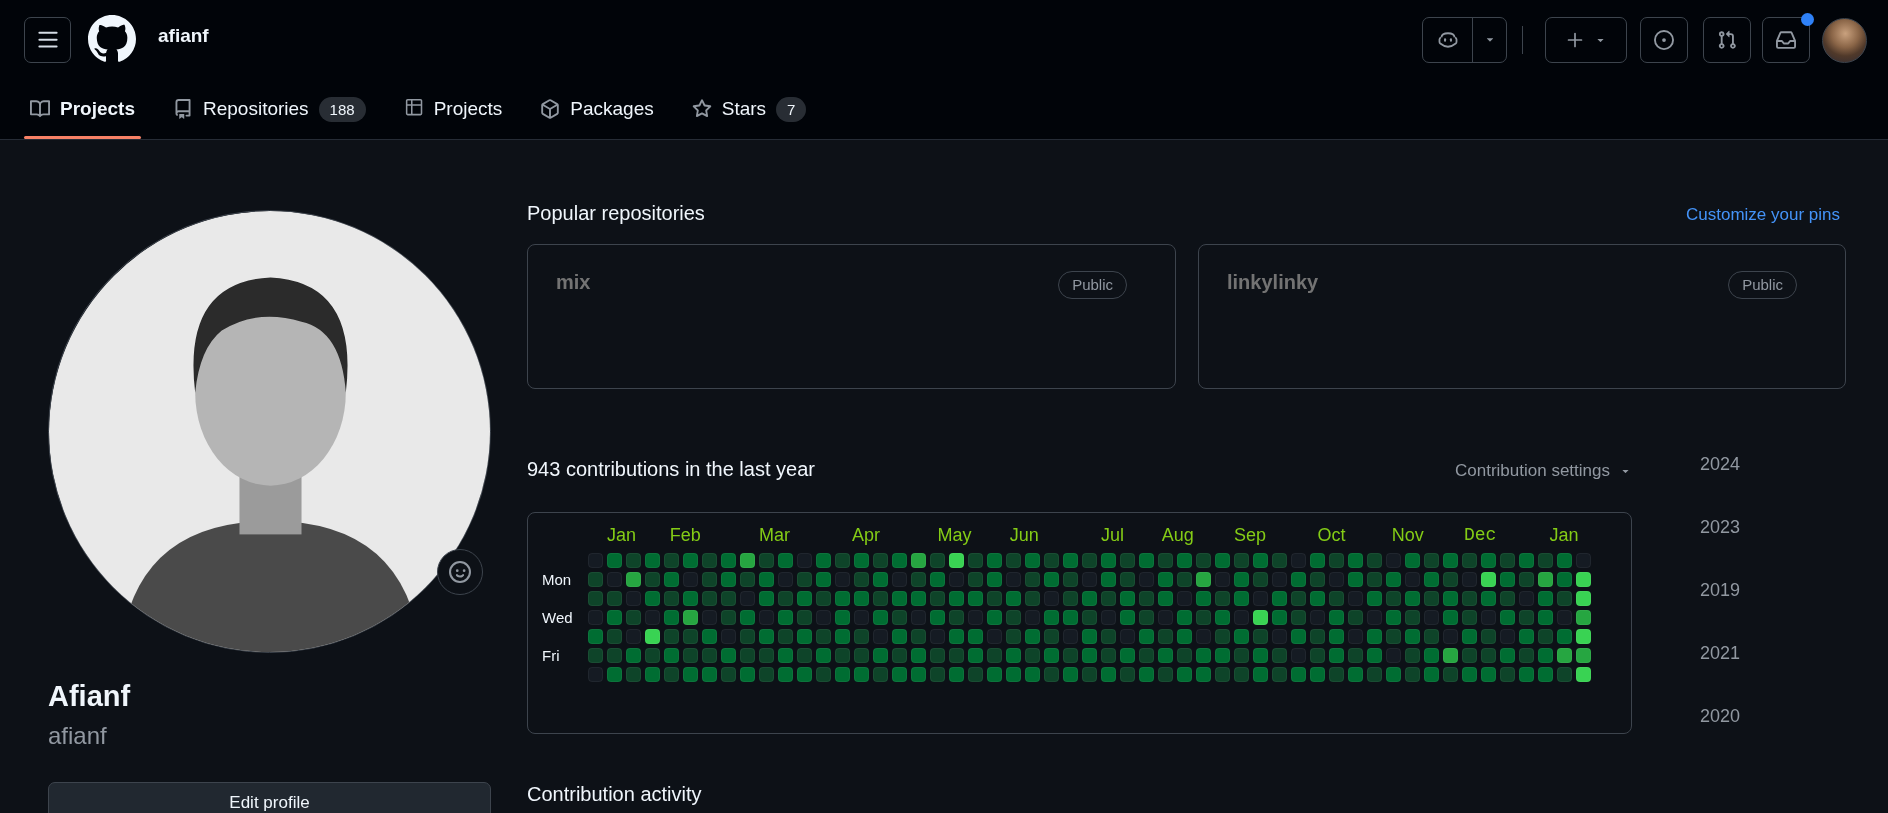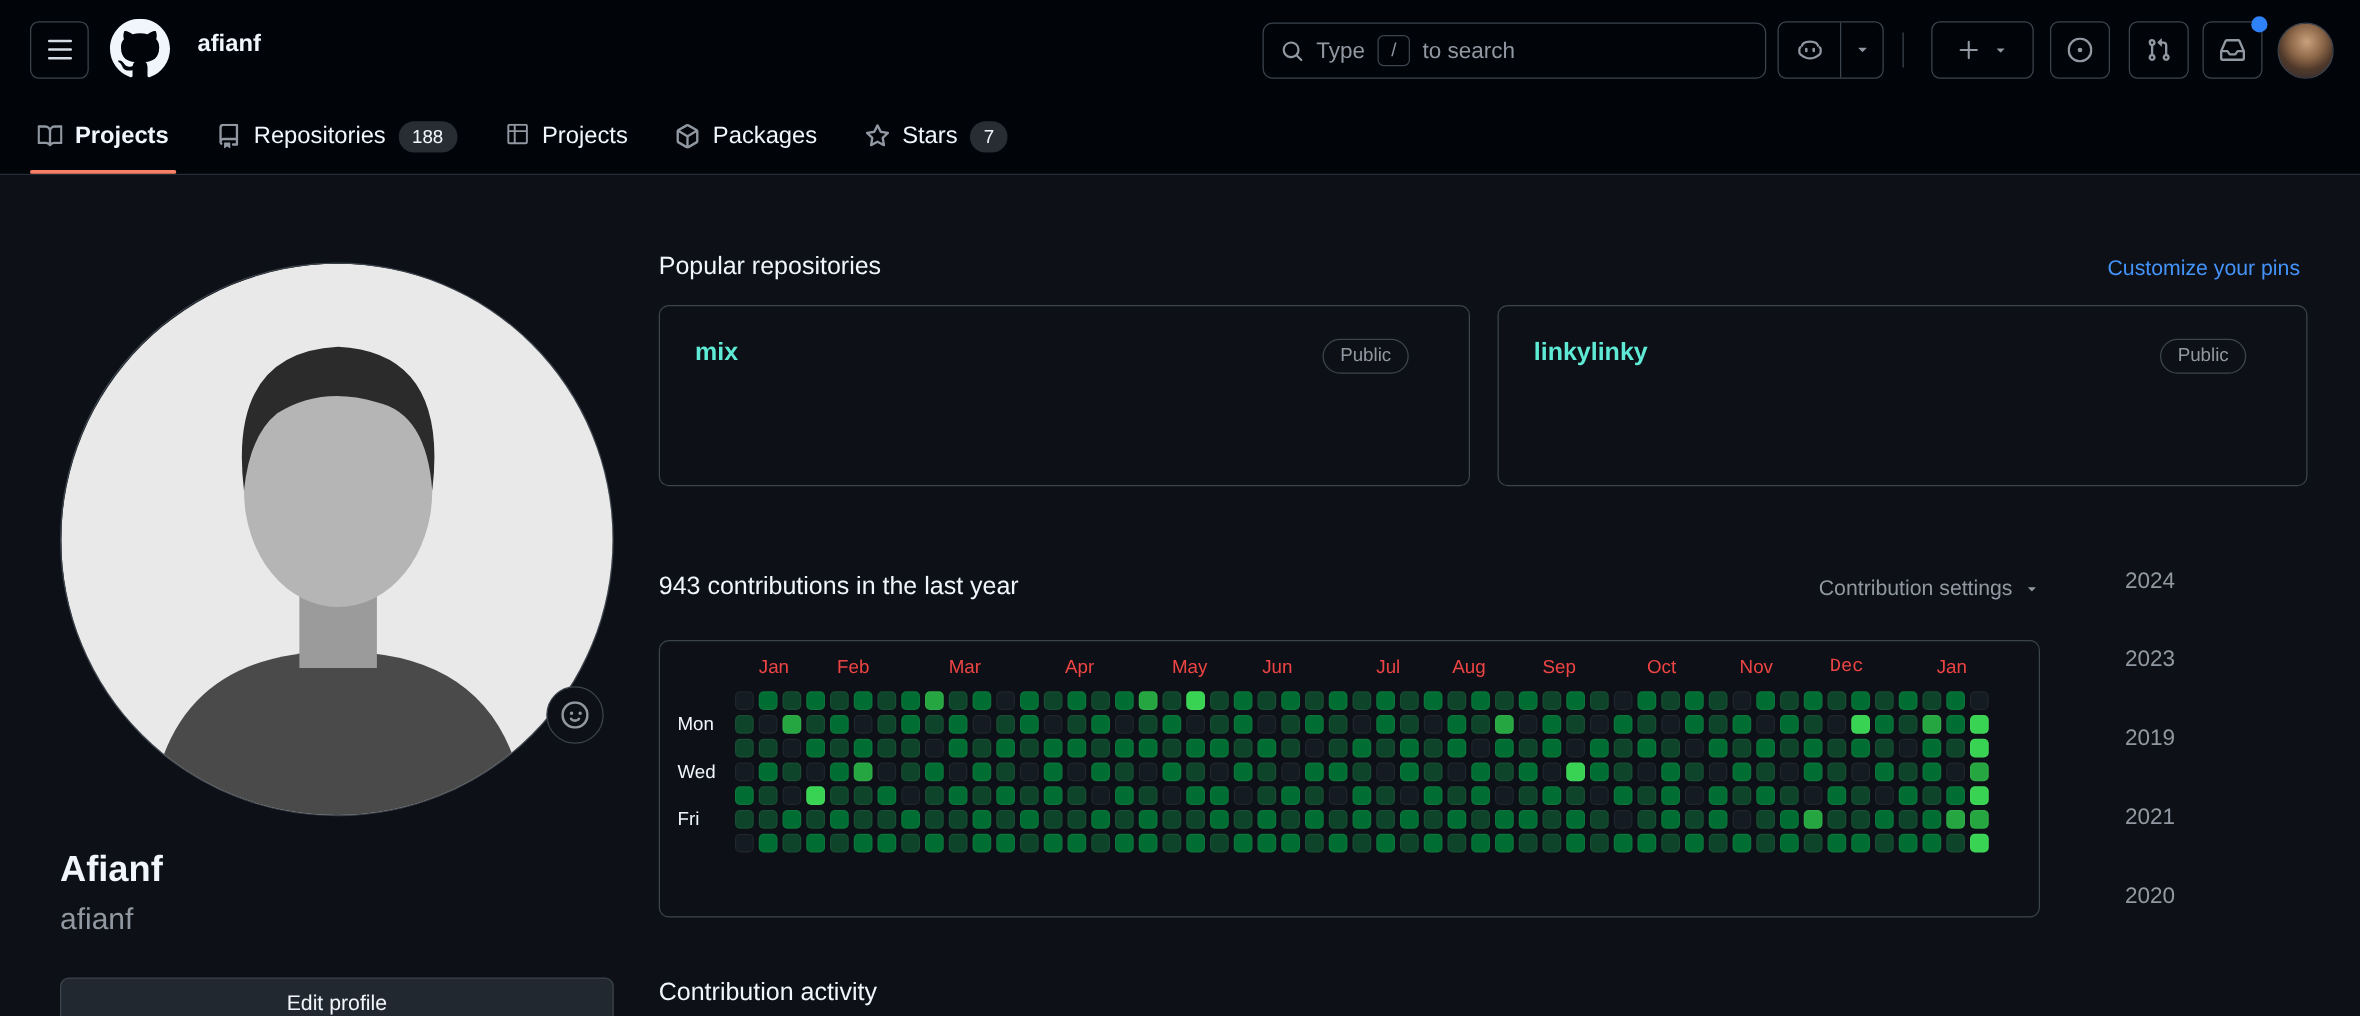--- a/index.html
+++ b/index.html
@@ -83,41 +83,41 @@
   .popular-heading { left:527px; top:202px; }
   .customize-pins { position:absolute; left:1686px; top:205px; font-size:17px; color:#4493f8; cursor:pointer; text-decoration:none; }
 
   .repo-card {
     position:absolute; top:244px; height:145px; border:1px solid #3d444d; border-radius:8px;
     background:#0d1117; padding:26px 48px 0 28px;
   }
   .repo-card.card-1 { left:527px;  width:649px; }
   .repo-card.card-2 { left:1198px; width:648px; }
   .repo-card-head { display:flex; justify-content:space-between; align-items:flex-start; }
-  .repo-name { font-size:20px; font-weight:700; color:#5eead4; cursor:pointer; text-decoration:none; }
+  .repo-name { font-size:20px; font-weight:700; color:#737373; cursor:pointer; text-decoration:none; }
   .visibility-badge {
     border:1px solid #3d444d; border-radius:999px; color:#9198a1; font-size:15px;
     padding:4px 13px; line-height:1.2;
   }
   .repo-lang { display:flex; align-items:center; gap:9px; margin-top:46px; color:#9198a1; font-size:16px; }
   .lang-dot { width:14px; height:14px; border-radius:50%; background:#f1e05a; }
 
   .contrib-heading { left:527px; top:458px; }
   .contrib-settings {
     position:absolute; left:1429px; top:461px; width:203px; display:flex; justify-content:flex-end;
     align-items:center; gap:9px; color:#9198a1; font-size:17px; cursor:pointer;
   }
 
   
   .graph-card {
     position:absolute; left:527px; top:512px; width:1105px; height:222px;
     border:1px solid #3d444d; border-radius:8px; background:#0d1117; padding:12px 14px;
   }
   .month-row { position:relative; height:22px; margin-left:46px; }
-  .month-label { position:absolute; top:0; font-size:15px; color:#ef4444; white-space:nowrap; }
+  .month-label { position:absolute; top:0; font-size:18px; color:#84cc16; white-space:nowrap; }
   .graph-body { display:flex; margin-top:6px; }
   .day-col { position:relative; width:46px; }
   .day-label { position:absolute; left:0; height:15px; line-height:15px; font-size:15px; color:#f0f6fc; }
   .day-label:nth-child(1) { top:19px; }
   .day-label:nth-child(2) { top:57px; }
   .day-label:nth-child(3) { top:95px; }
   .contrib-grid {
     display:grid; grid-template-rows:repeat(7,15px); grid-auto-flow:column; grid-auto-columns:15px; gap:4px;
   }
   .contrib-cell { width:15px; height:15px; border-radius:4px; outline:1px solid rgba(255,255,255,0.05); outline-offset:-1px; }
@@ -150,30 +150,20 @@
   </button>
 
   <span class="gh-logo">
     <svg width="48" height="48" viewBox="0 0 16 16" fill="currentColor">
         <path d="M8 0c4.42 0 8 3.58 8 8a8.013 8.013 0 0 1-5.45 7.59c-.4.08-.55-.17-.55-.38 0-.27.01-1.13.01-2.2 0-.75-.25-1.23-.54-1.48 1.78-.2 3.65-.88 3.65-3.95 0-.88-.31-1.59-.82-2.15.08-.2.36-1.02-.08-2.12 0 0-.67-.22-2.2.82-.64-.18-1.32-.27-2-.27-.68 0-1.36.09-2 .27-1.53-1.03-2.2-.82-2.2-.82-.44 1.1-.16 1.92-.08 2.12-.51.56-.82 1.28-.82 2.15 0 3.06 1.86 3.75 3.64 3.95-.23.2-.44.55-.51 1.07-.46.21-1.61.55-2.33-.66-.15-.24-.6-.83-1.23-.82-.67.01-.27.38.01.53.34.19.73.9.82 1.13.16.45.68 1.31 2.69.94 0 .67.01 1.3.01 1.49 0 .21-.15.45-.55.38A7.995 7.995 0 0 1 0 8c0-4.42 3.58-8 8-8Z"></path>
       </svg>
   </span>
 
   <span class="context-title">afianf</span>
 
-  <div class="search-box">
-    <span>
-      <svg width="18" height="18" viewBox="0 0 16 16" fill="#9198a1">
-          <path d="M10.68 11.74a6 6 0 0 1-7.922-8.982 6 6 0 0 1 8.982 7.922l3.04 3.04a.749.749 0 0 1-.326 1.275.749.749 0 0 1-.734-.215ZM11.5 7a4.499 4.499 0 1 0-8.997 0A4.499 4.499 0 0 0 11.5 7Z"></path>
-        </svg>
-    </span>
-    <span>Type</span>
-    <span class="slash-key">/</span>
-    <span>to search</span>
-  </div>
 
   <button class="icon-btn copilot-btn">
     <span class="copilot-seg main">
       <svg width="22" height="22" viewBox="0 0 16 16" fill="none" stroke="#9198a1" stroke-width="1.3">
         <path d="M3.2 6.1C3.4 4.2 5.3 3.1 8 3.1s4.6 1.1 4.8 3"></path>
         <path d="M2.9 6.2c-.6.2-1.1.6-1.1 1.4v1.6c0 .5.2 1 .6 1.3 1.5 1.2 3.6 2.4 5.6 2.4s4.1-1.2 5.6-2.4c.4-.3.6-.8.6-1.3V7.6c0-.8-.5-1.2-1.1-1.4"></path>
         <rect x="5.1" y="6.7" width="1.5" height="2.6" rx="0.75" fill="#9198a1" stroke="none"></rect>
         <rect x="9.4" y="6.7" width="1.5" height="2.6" rx="0.75" fill="#9198a1" stroke="none"></rect>
       </svg>
     </span>

